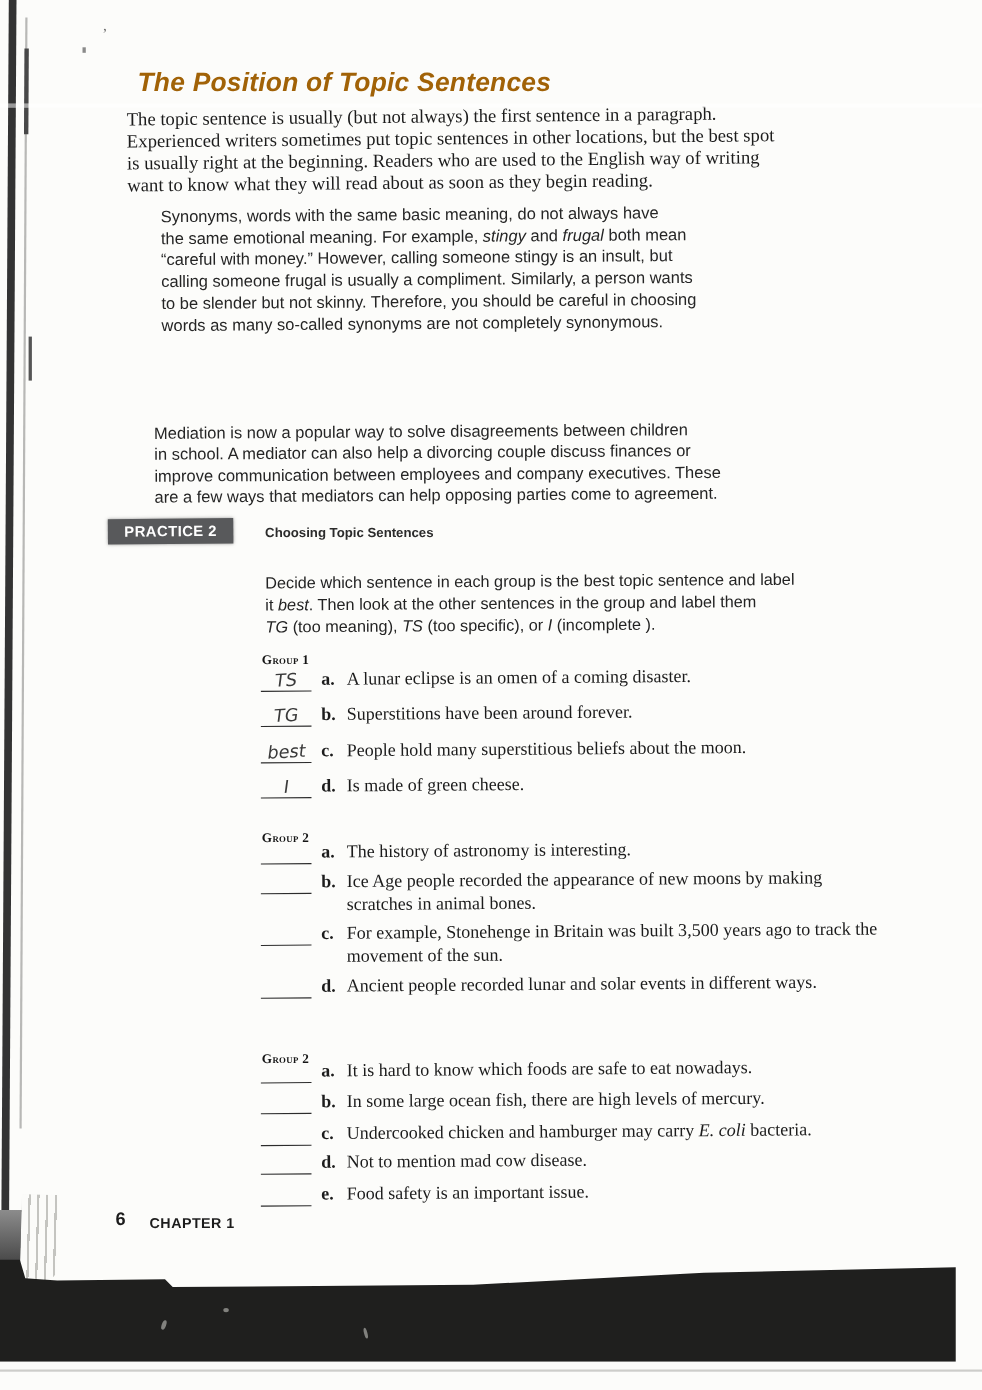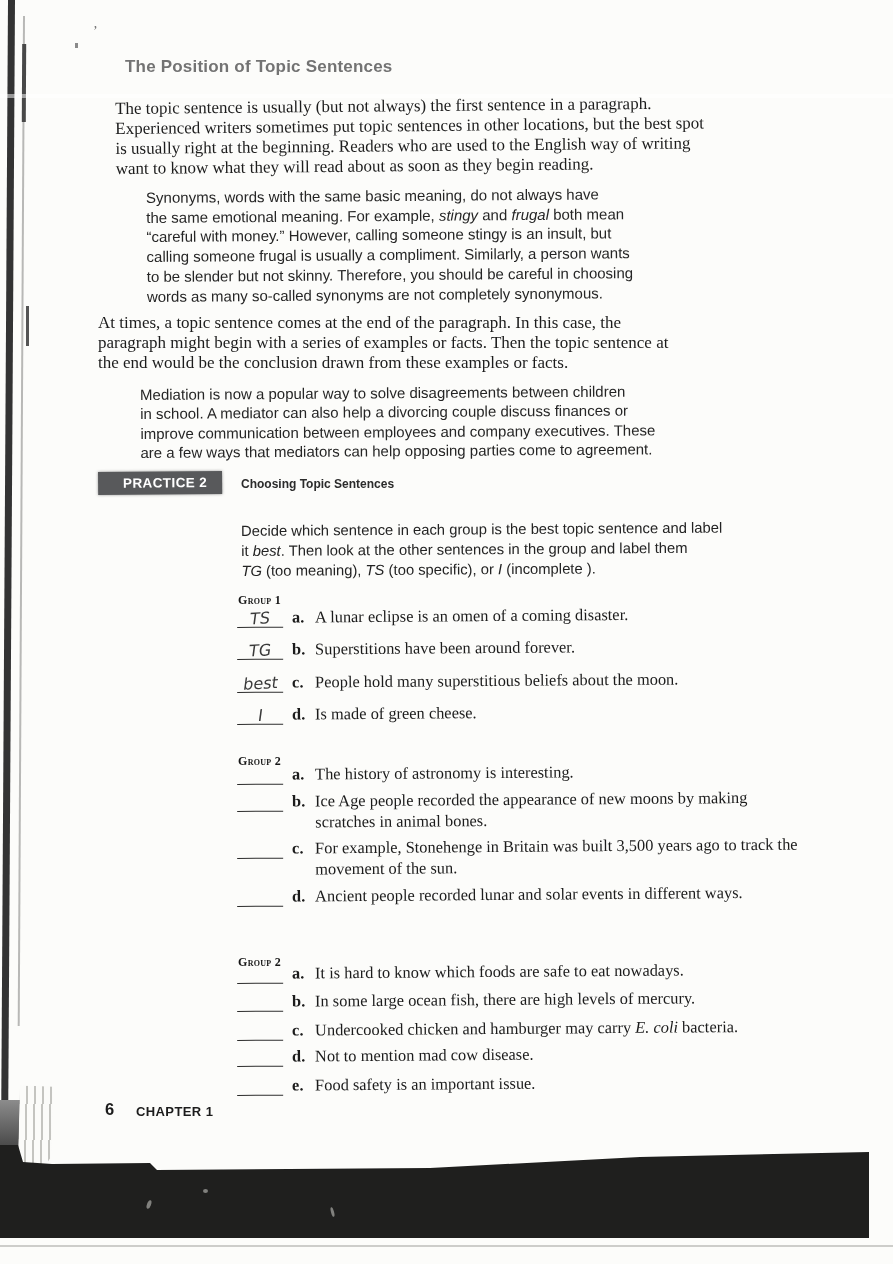--- a/index.html
+++ b/index.html
@@ -4,30 +4,30 @@
 <style>
   html,body{margin:0;padding:0;background:#e8e8e6;}
   .page{position:relative;width:893px;height:1264px;margin:0 auto;background:#fcfcfa;overflow:hidden;
         font-family:"Liberation Serif",serif;color:#1c1c1c;}
   .abs{position:absolute;}
   .tilt{transform:rotate(-0.5deg);transform-origin:0 0;}
   .pre{white-space:pre-line;}
   .sans{font-family:"Liberation Sans",sans-serif;}
   .i{font-style:italic;}
   
-  #title{left:125px;top:46px;font-weight:bold;font-size:17px;letter-spacing:.2px;color:#737373;}
+  #title{left:125px;top:46px;font-weight:bold;font-size:24px;letter-spacing:.2px;color:#a16207;font-style:italic;}
   
   #intro{left:115px;top:82px;font-size:17px;line-height:20px;transform:rotate(-0.55deg);transform-origin:0 0;}
   #example1{left:146px;top:173px;font-size:15px;line-height:19.7px;color:#252525;transform:rotate(-0.45deg);transform-origin:0 0;}
   #para2{left:98px;top:296px;font-size:17px;line-height:20px;}
   #example2{left:140px;top:370px;font-size:15px;line-height:19.4px;color:#252525;transform:rotate(-0.4deg);transform-origin:0 0;}
   
   #badge{left:98px;top:472px;width:114px;height:23px;background:#58595b;color:#fff;
          font-weight:bold;font-size:13.5px;letter-spacing:.4px;display:flex;align-items:center;justify-content:center;
-         box-shadow:0 0 3px rgba(60,60,60,.55);padding-left:10px;}
+         box-shadow:0 0 3px rgba(60,60,60,.55);}
   #practice-heading{left:241px;top:477px;font-weight:bold;font-size:12px;color:#2b2b2b;}
   #instructions{left:241px;top:506px;font-size:14.8px;line-height:20px;color:#232323;transform:rotate(-0.4deg);transform-origin:0 0;}
   
   .ghead{position:absolute;left:238px;font-weight:bold;font-variant:small-caps;font-size:12px;letter-spacing:.3px;color:#151515;}
   .qrow{position:absolute;left:237px;display:flex;align-items:baseline;transform:rotate(-0.45deg);transform-origin:0 0;}
   .ans{flex:none;width:46px;margin-right:9px;border-bottom:1.6px solid #2c2c2c;text-align:center;}
   .hw{display:inline-block;font-family:"DejaVu Sans",sans-serif;font-style:italic;font-size:16px;line-height:17px;
       color:#3a3a3a;transform:rotate(-3deg) translateY(1px);}
   .letter{flex:none;width:16px;margin-right:7px;font-weight:bold;font-size:16.4px;}
   .qtext{font-size:16.4px;line-height:21px;white-space:pre-line;}
@@ -75,23 +75,20 @@
 is usually right at the beginning. Readers who are used to the English way of writing
 want to know what they will read about as soon as they begin reading.</p>
 
   <p class="abs pre sans" id="example1"><span>Synonyms, words with the same basic meaning, do not always have
 the same emotional meaning. For example, </span><span class="i">stingy</span><span> and </span><span class="i">frugal</span><span> both mean
 “careful with money.” However, calling someone stingy is an insult, but
 calling someone frugal is usually a compliment. Similarly, a person wants
 to be slender but not skinny. Therefore, you should be careful in choosing
 words as many so-called synonyms are not completely synonymous.</span></p>
 
-  <p class="abs pre" id="para2">At times, a topic sentence comes at the end of the paragraph. In this case, the
-paragraph might begin with a series of examples or facts. Then the topic sentence at
-the end would be the conclusion drawn from these examples or facts.</p>
 
   <p class="abs pre sans" id="example2">Mediation is now a popular way to solve disagreements between children
 in school. A mediator can also help a divorcing couple discuss finances or
 improve communication between employees and company executives. These
 are a few ways that mediators can help opposing parties come to agreement.</p>
 
   <div class="abs sans tilt" id="badge">PRACTICE 2</div>
   <div class="abs sans" id="practice-heading">Choosing Topic Sentences</div>
   <p class="abs pre sans" id="instructions"><span>Decide which sentence in each group is the best topic sentence and label
 it </span><span class="i">best</span><span>. Then look at the other sentences in the group and label them

